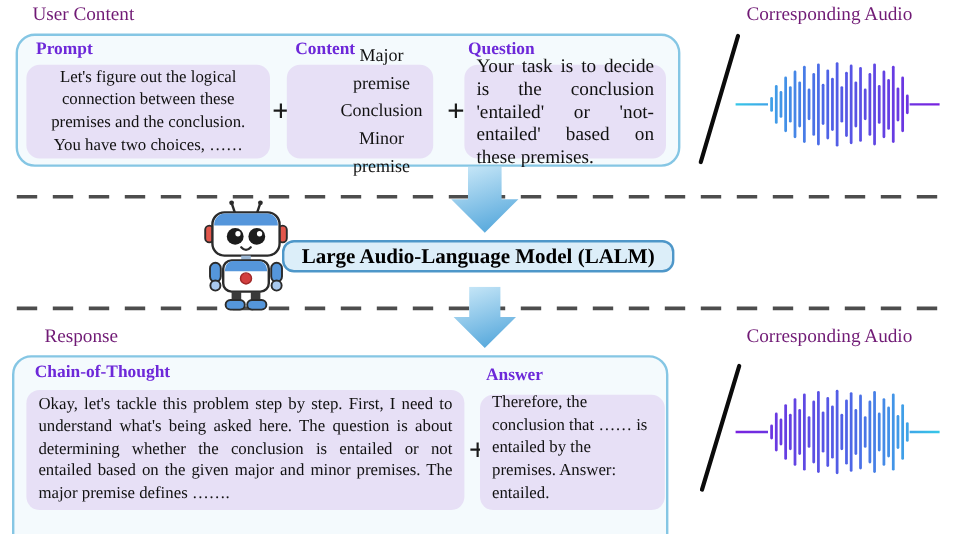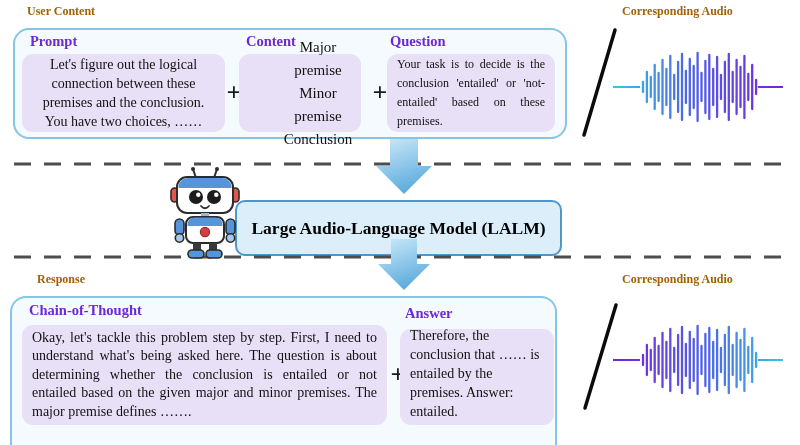--- a/index.html
+++ b/index.html
@@ -1,39 +1,39 @@
 <!DOCTYPE html>
 <html><head>
 <meta charset="utf-8">
 <style>
   html,body{margin:0;padding:0;background:#ffffff;}
   #canvas{
     position:relative;width:800px;height:445px;background:#ffffff;overflow:hidden;
     font-family:"Liberation Serif","DejaVu Serif",serif;color:#111;
   }
   .abs{position:absolute;}
-  .section-title{font-weight:bold;font-size:12px;color:#a16207;white-space:nowrap;}
+  .section-title{font-weight:normal;font-size:16px;color:#701a75;white-space:nowrap;}
   .outer-box{
     position:absolute;border:2px solid #85c6e4;border-radius:16px;background:#f4fafd;
     box-sizing:border-box;
   }
   .sub-label{position:absolute;font-weight:bold;font-size:14.5px;color:#6d28d9;white-space:nowrap;}
   .bubble{
     position:absolute;background:#e7e0f6;border-radius:11px;box-sizing:border-box;
     font-size:14px;line-height:19px;display:flex;align-items:center;justify-content:center;
   }
   .bubble .txt{width:100%;}
   .bubble-center{text-align:center;padding:2px 8px;}
   .bubble-justify{text-align:justify;padding:3px 10px;}
   .bubble-left{text-align:left;padding:4px 10px;align-items:flex-end;}
   .content-lines{display:flex;flex-direction:column;justify-content:center;text-align:center;
     font-size:15px;line-height:23px;padding-left:36px;}
   .plus{position:absolute;font-size:26px;font-weight:bold;color:#1a1a1a;}
   .lalm-box{
-    position:absolute;left:235px;top:200px;width:327px;height:56px;box-sizing:border-box;
+    position:absolute;left:235px;top:200px;width:327px;height:27px;box-sizing:border-box;
     background:#dceef9;border:2px solid #4e97c9;border-radius:10px;
     display:flex;align-items:center;justify-content:center;
     font-weight:bold;font-size:17.5px;color:#000;
   }
   svg{display:block;}
 </style>
 </head>
 <body>
 
 <div id="canvas">
@@ -51,28 +51,28 @@
     <div class="sub-label" style="left:15px;top:3px;">Prompt</div>
     <div class="bubble bubble-center" style="left:7px;top:24px;width:203px;height:78px;">
       <div class="txt">Let's figure out the logical connection between these premises and the conclusion. You have two choices, ……</div>
     </div>
 
     <div class="plus" style="left:204px;top:48px;width:30px;text-align:center;">+</div>
 
     <div class="sub-label" style="left:231px;top:3px;">Content</div>
     <div class="bubble content-lines" style="left:224px;top:24px;width:122px;height:78px;">
       <span>Major premise</span>
+      <span>Conclusion</span>
       <span>Minor premise</span>
-      <span>Conclusion</span>
     </div>
 
     <div class="plus" style="left:350px;top:48px;width:30px;text-align:center;">+</div>
 
     <div class="sub-label" style="left:375px;top:3px;">Question</div>
-    <div class="bubble bubble-justify" style="left:372px;top:24px;width:168px;height:78px;font-size:12px;">
+    <div class="bubble bubble-justify" style="left:372px;top:24px;width:168px;height:78px;font-size:16px;">
       <div class="txt">Your task is to decide is the conclusion 'entailed' or 'not-entailed' based on these premises.</div>
     </div>
   </div>
 
   <div class="abs section-title" style="left:622px;top:4px;z-index:2;">Corresponding Audio</div>
 
   <svg class="abs" style="left:608px;top:51px;z-index:2;" width="180" height="72" viewBox="0 0 176 72">
     <defs>
       <linearGradient id="wf-top" gradientUnits="userSpaceOnUse" x1="0" y1="0" x2="176" y2="0">
         <stop offset="0" stop-color="#35cbe8"></stop>

